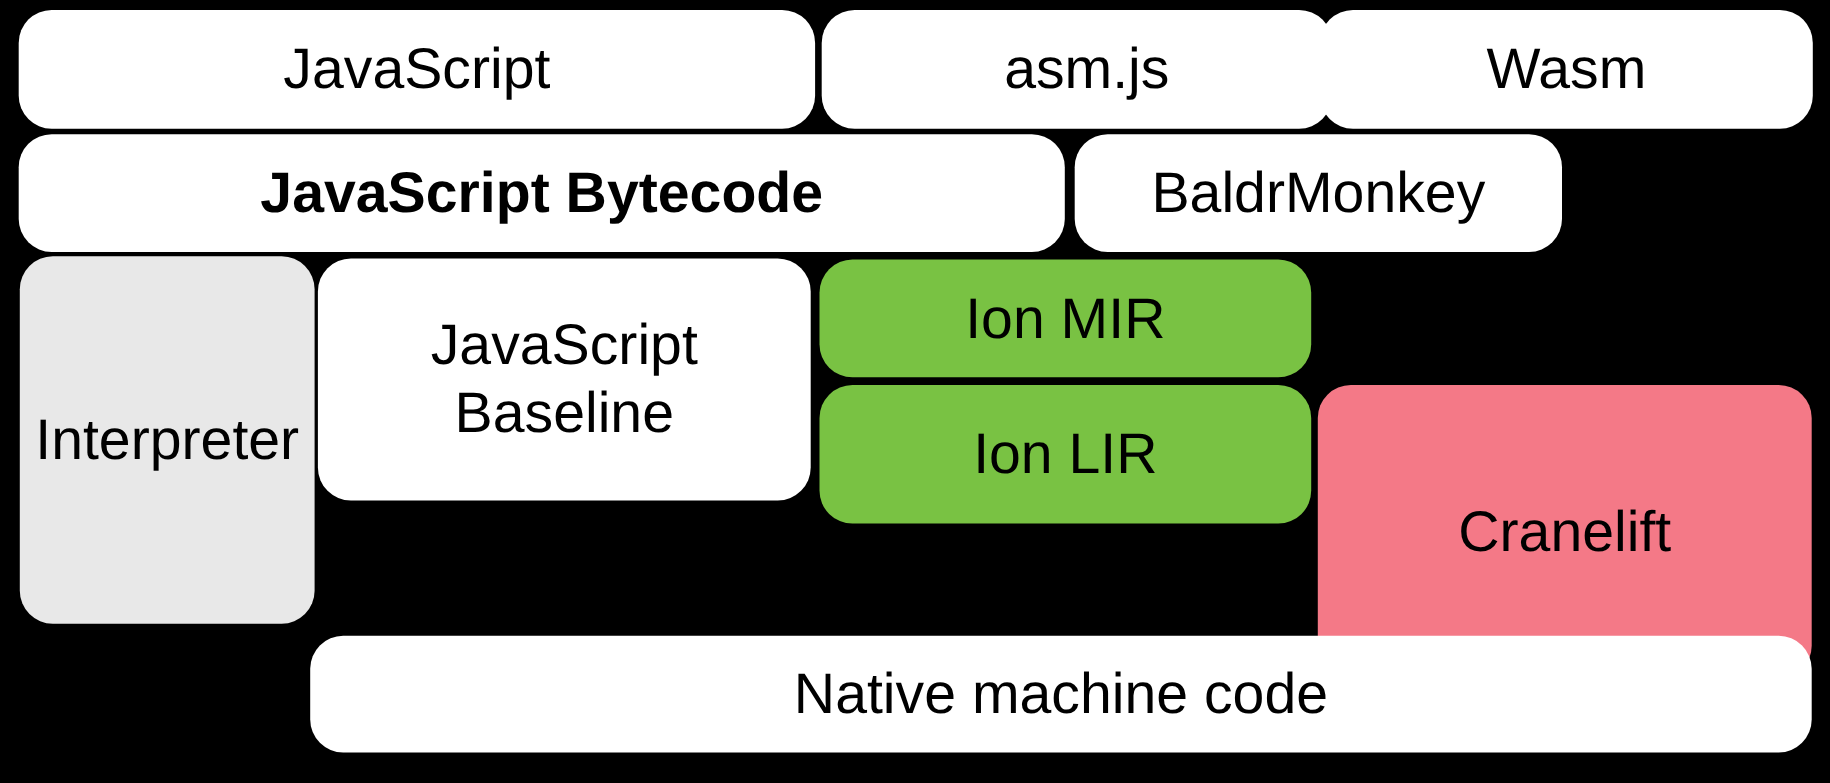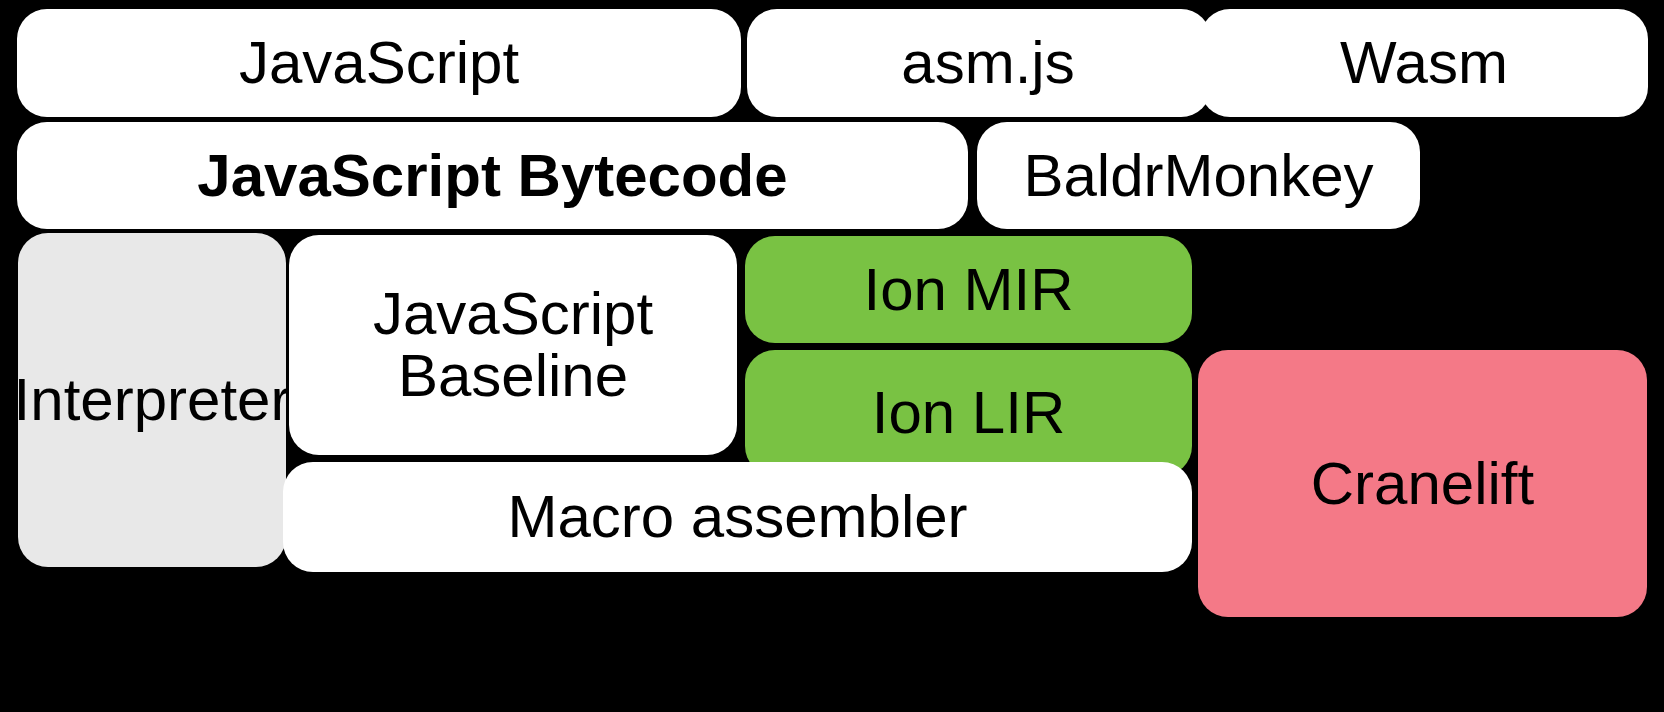--- a/index.html
+++ b/index.html
@@ -17,21 +17,21 @@
   }
   .box {
     position: absolute;
     border-radius: 30px;
     background: #ffffff;
     color: #000000;
     display: flex;
     align-items: center;
     justify-content: center;
     text-align: center;
-    font-size: 60px;
+    font-size: 52px;
     line-height: 62px;
     white-space: nowrap;
   }
   
   .b-javascript { left: 17px;   top: 9px;   width: 724px;  height: 108px; }
   .b-asmjs      { left: 747px;  top: 9px;   width: 446px;  height: 108px; }
   .b-wasm       { left: 1200px; top: 9px;   width: 448px;  height: 108px; }
   .b-bytecode   { left: 17px;   top: 122px; width: 951px;  height: 107px; }
   .b-baldr      { left: 977px;  top: 122px; width: 443px;  height: 107px; }
   .b-interp     { left: 18px;   top: 233px; width: 268px;  height: 334px; }
@@ -84,18 +84,18 @@
   </div>
 
   <div class="box b-ionlir" style="background-color: rgb(121, 194, 67);">
     <span>Ion LIR</span>
   </div>
 
   <div class="box b-cranelift" style="background-color: rgb(244, 121, 135);">
     <span>Cranelift</span>
   </div>
 
-  <div class="box b-macro" style="background-color: rgb(255, 255, 255);">
-    <span>Macro assembler</span>
+
+  <div class="box b-native" style="background-color: rgb(255, 255, 255);">
+    <span>Native machine code</span>
   </div>
-
 
 </div>
 
 </body></html>

